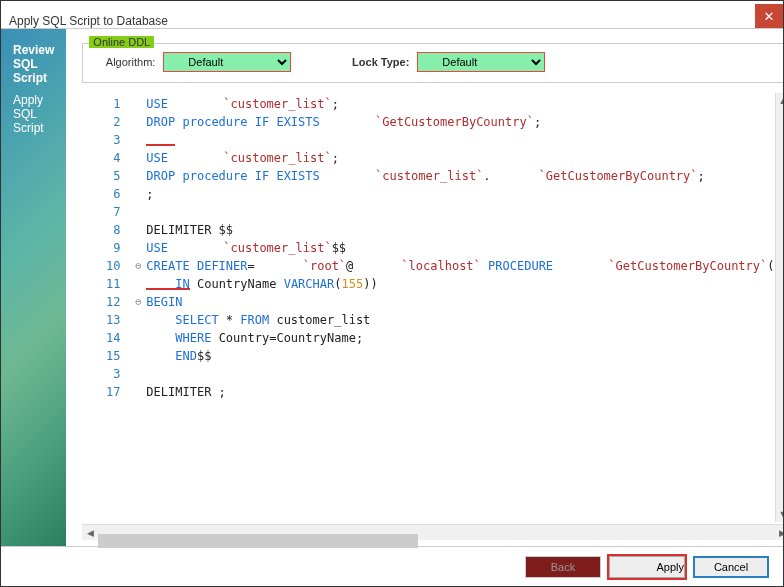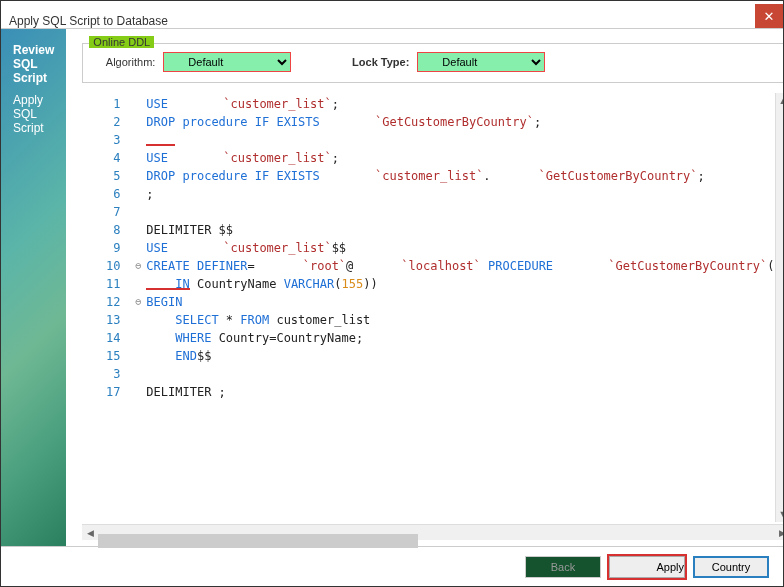--- a/index.html
+++ b/index.html
@@ -34,21 +34,21 @@
 .underline-red { border-bottom: 2px solid #d63030; padding-bottom: 15px; }
 .vscroll { width: 16px; background: #f0f0f0; border-left: 1px solid #ddd; position: relative; }
 .vscroll .up, .vscroll .down { height: 16px; display: flex; align-items: center; justify-content: center; font-size: 9px; color: #666; cursor: pointer; }
 .vscroll .down { position: absolute; bottom: 0; width: 100%; }
 .hscroll { height: 16px; background: #f0f0f0; border-top: 1px solid #ddd; display: flex; align-items: center; margin-top: 2px; }
 .hscroll .left, .hscroll .right { width: 16px; text-align: center; font-size: 9px; color: #666; cursor: pointer; }
 .hscroll .track { flex: 1; position: relative; }
 .hscroll .thumb { position: absolute; left: 0; width: 320px; height: 14px; top: 1px; background: #ccc; }
 .footer { height: 40px; border-top: 1px solid #ccc; display: flex; align-items: center; justify-content: flex-end; gap: 8px; padding: 0 14px; background: #fff; }
 .btn { width: 76px; height: 22px; border: 1px solid #aaa; background: #eee; font-size: 11px; cursor: pointer; }
-.btn.disabled { color: #999; background: #14532d; border-color: #ccc; cursor: default; }
+.btn.disabled { color: #999; background: #7f1d1d; border-color: #ccc; cursor: default; }
 .btn.apply { outline: 2px solid #d63030; outline-offset: 0; background: #eee; text-align: right; }
 .btn.cancel { border: 2px solid #2a7fbf; background: #eee; }
 </style>
 </head>
 <body>
 
 <div class="titlebar">
   <span class="titlebar-text">Apply SQL Script to Database</span>
   <div class="close-btn">✕</div>
 </div>
@@ -126,14 +126,14 @@
           <div class="thumb"></div>
         </div>
       <div class="right">▶</div>
     </div>
   </div>
 </div>
 
 <div class="footer">
   <button class="btn disabled">Back</button>
   <button class="btn apply">Apply</button>
-  <button class="btn cancel">Country</button>
+  <button class="btn cancel">Cancel</button>
 </div>
 
 </body></html>

